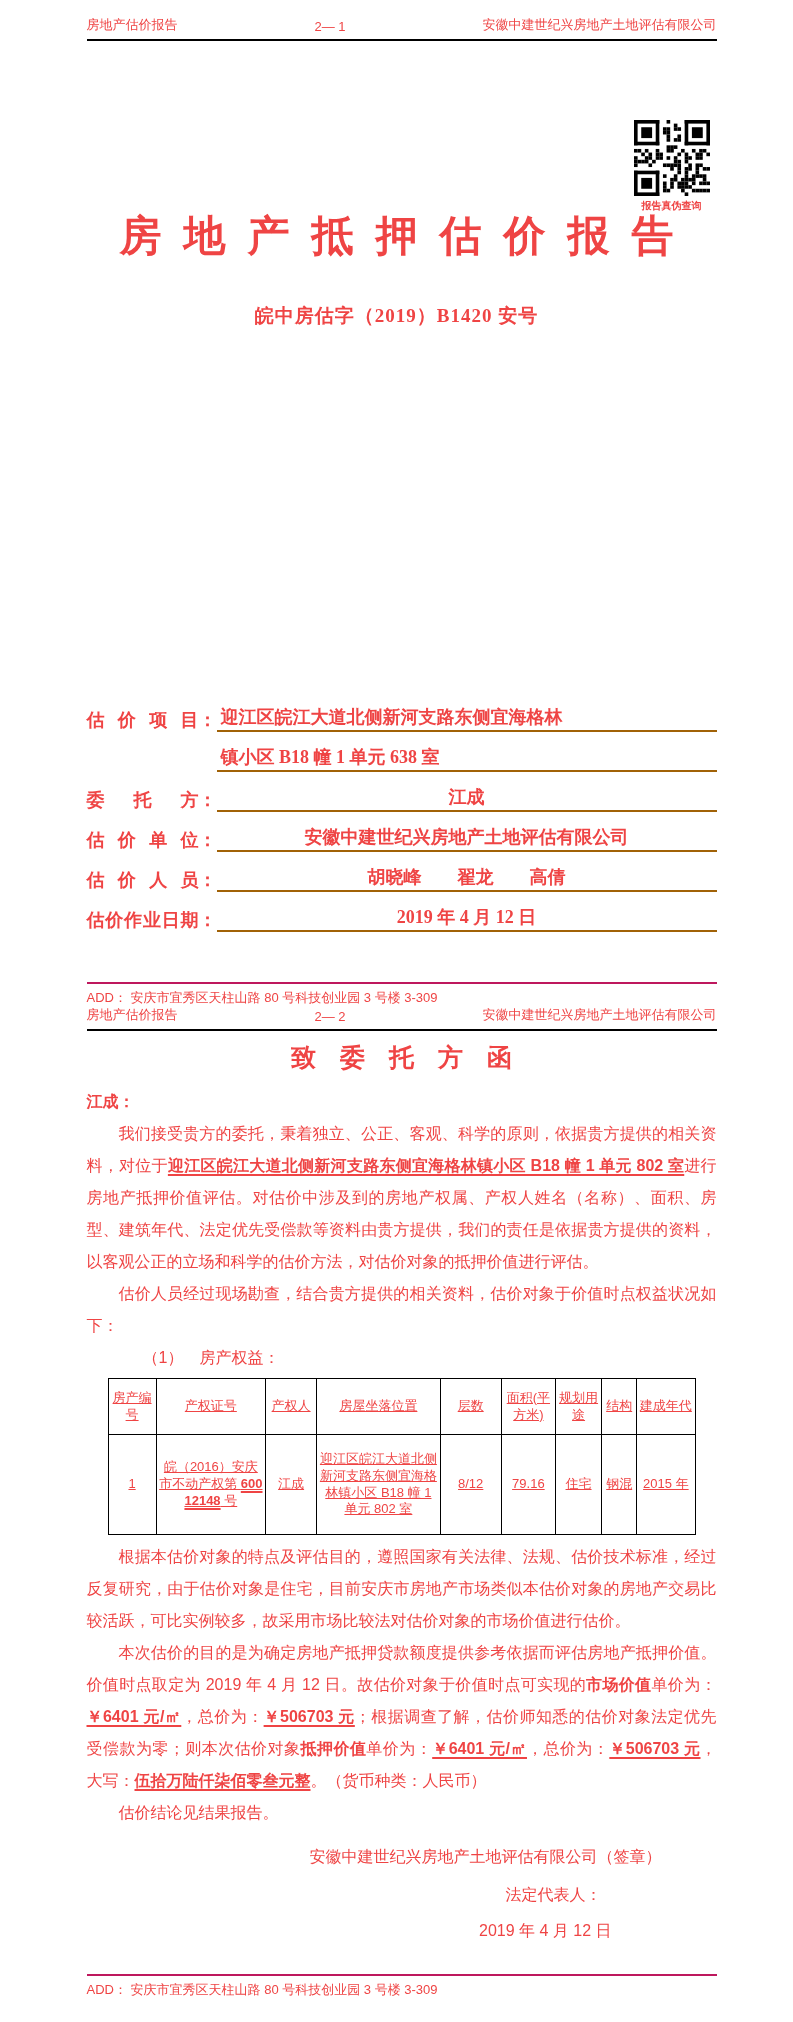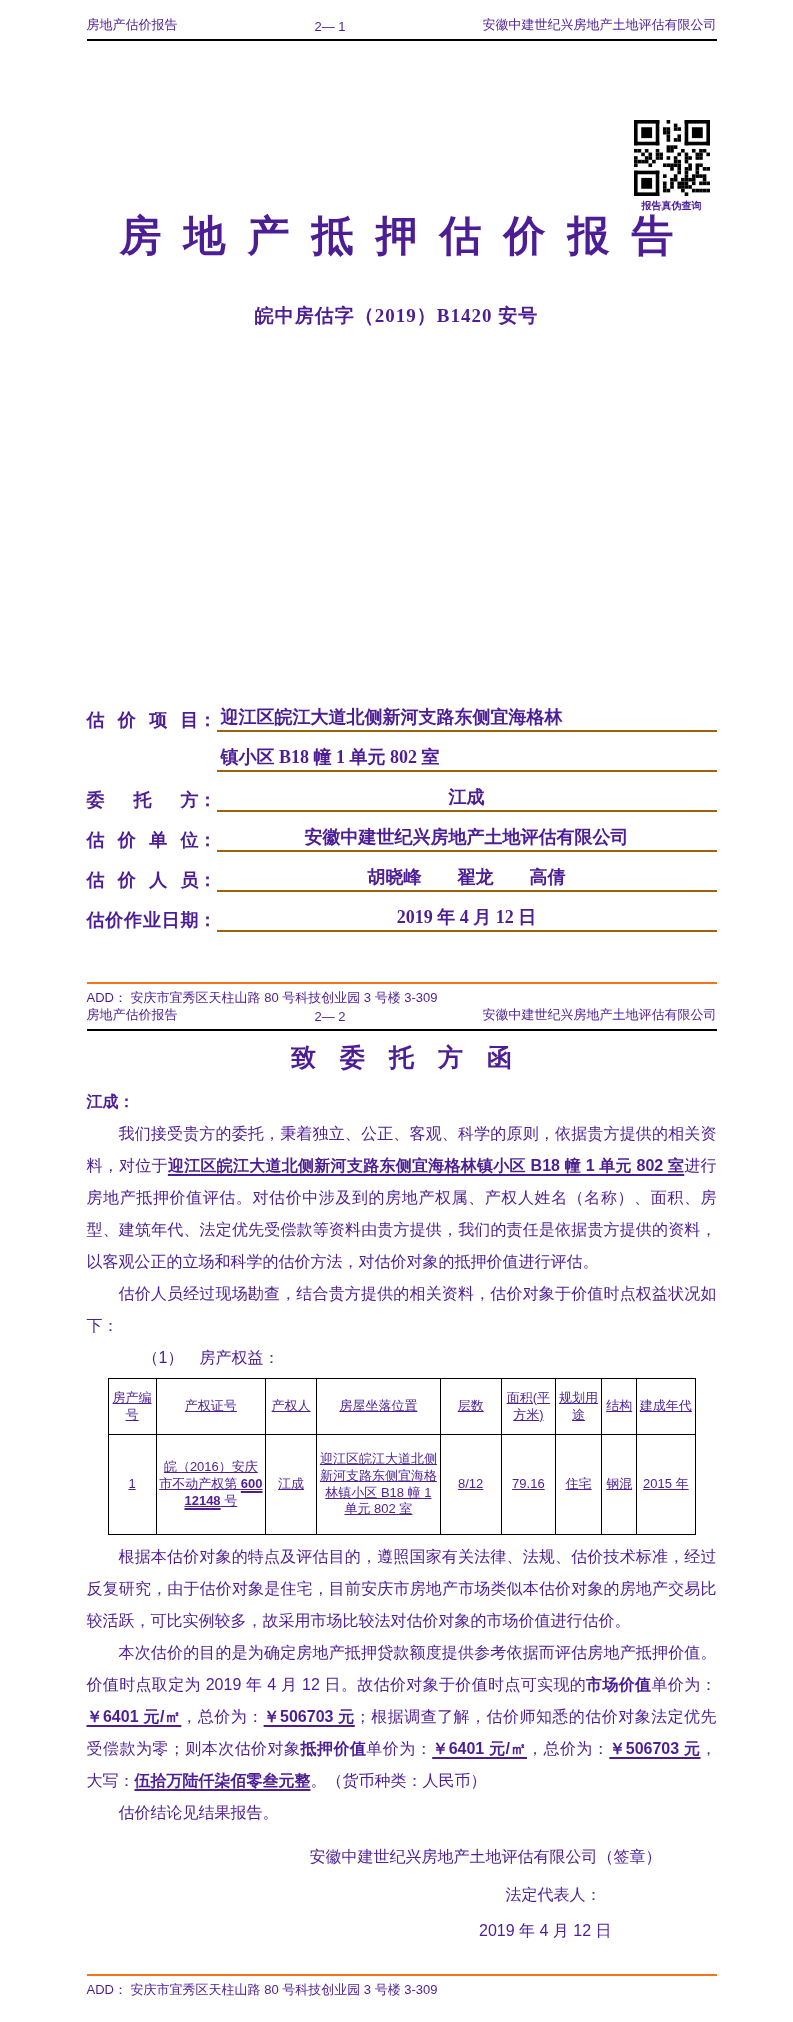--- a/index.html
+++ b/index.html
@@ -1,20 +1,20 @@
 <!DOCTYPE html>
 <html><head>
 <meta charset="utf-8">
 <style>
   html,body{margin:0;padding:0;background:#ffffff;}
   .page{
     position:relative;
     width:790px;height:2022px;
     margin:0 auto;
-    background:#fff;color:#4c1d95;
+    background:#fff;color:#ef4444;
     font-family:"Liberation Serif","DejaVu Serif",serif;
     overflow:hidden;
   }
   
   .hdr{
     position:absolute;left:85px;width:630px;
     display:flex;justify-content:space-between;align-items:flex-end;
     font-size:13px;border-bottom:2px solid #000;padding-bottom:5px;
     font-family:"Liberation Sans","DejaVu Sans",sans-serif;
   }
@@ -41,21 +41,21 @@
   .frow{display:flex;align-items:flex-end;height:40px;}
   .flabel{display:inline-block;width:112px;text-align:justify;text-align-last:justify;white-space:nowrap;}
   .flabel6{letter-spacing:0;}
   .fcolon{display:inline-block;width:18px;}
   .fspacer{display:inline-block;width:130px;flex:none;}
   .fvalue{flex:1;border-bottom:2px solid #a16207;text-align:center;padding-bottom:2px;line-height:1.25;}
   .fvalue.left{text-align:left;padding-left:4px;}
   
   .pfooter{
     position:absolute;left:85px;width:630px;
-    border-top:2px solid #f97316;padding-top:5px;font-size:13px;
+    border-top:2px solid #be185d;padding-top:5px;font-size:13px;
     font-family:"Liberation Sans","DejaVu Sans",sans-serif;
   }
   .footer1{top:982px;}
   .footer2{top:1974px;}
   
   .letter{
     position:absolute;top:1040px;left:85px;width:630px;
     font-size:16px;line-height:32px;text-align:justify;
     font-family:"Liberation Sans","DejaVu Sans",sans-serif;
   }
@@ -235,21 +235,21 @@
   <div class="doc-number">皖中房估字（2019）B1420 安号</div>
 
   <div class="fields">
     <div class="frow">
       <span class="flabel">估价项目</span>
         <span class="fcolon">：</span>
       <span class="fvalue left">迎江区皖江大道北侧新河支路东侧宜海格林</span>
     </div>
     <div class="frow">
       <span class="fspacer"></span>
-      <span class="fvalue left">镇小区 B18 幢 1 单元 802 室</span>
+      <span class="fvalue left">镇小区 B18 幢 1 单元 638 室</span>
     </div>
     <div class="frow">
       <span class="flabel">委托方</span>
         <span class="fcolon">：</span>
       <span class="fvalue">江成</span>
     </div>
     <div class="frow">
       <span class="flabel">估价单位</span>
         <span class="fcolon">：</span>
       <span class="fvalue">安徽中建世纪兴房地产土地评估有限公司</span>

